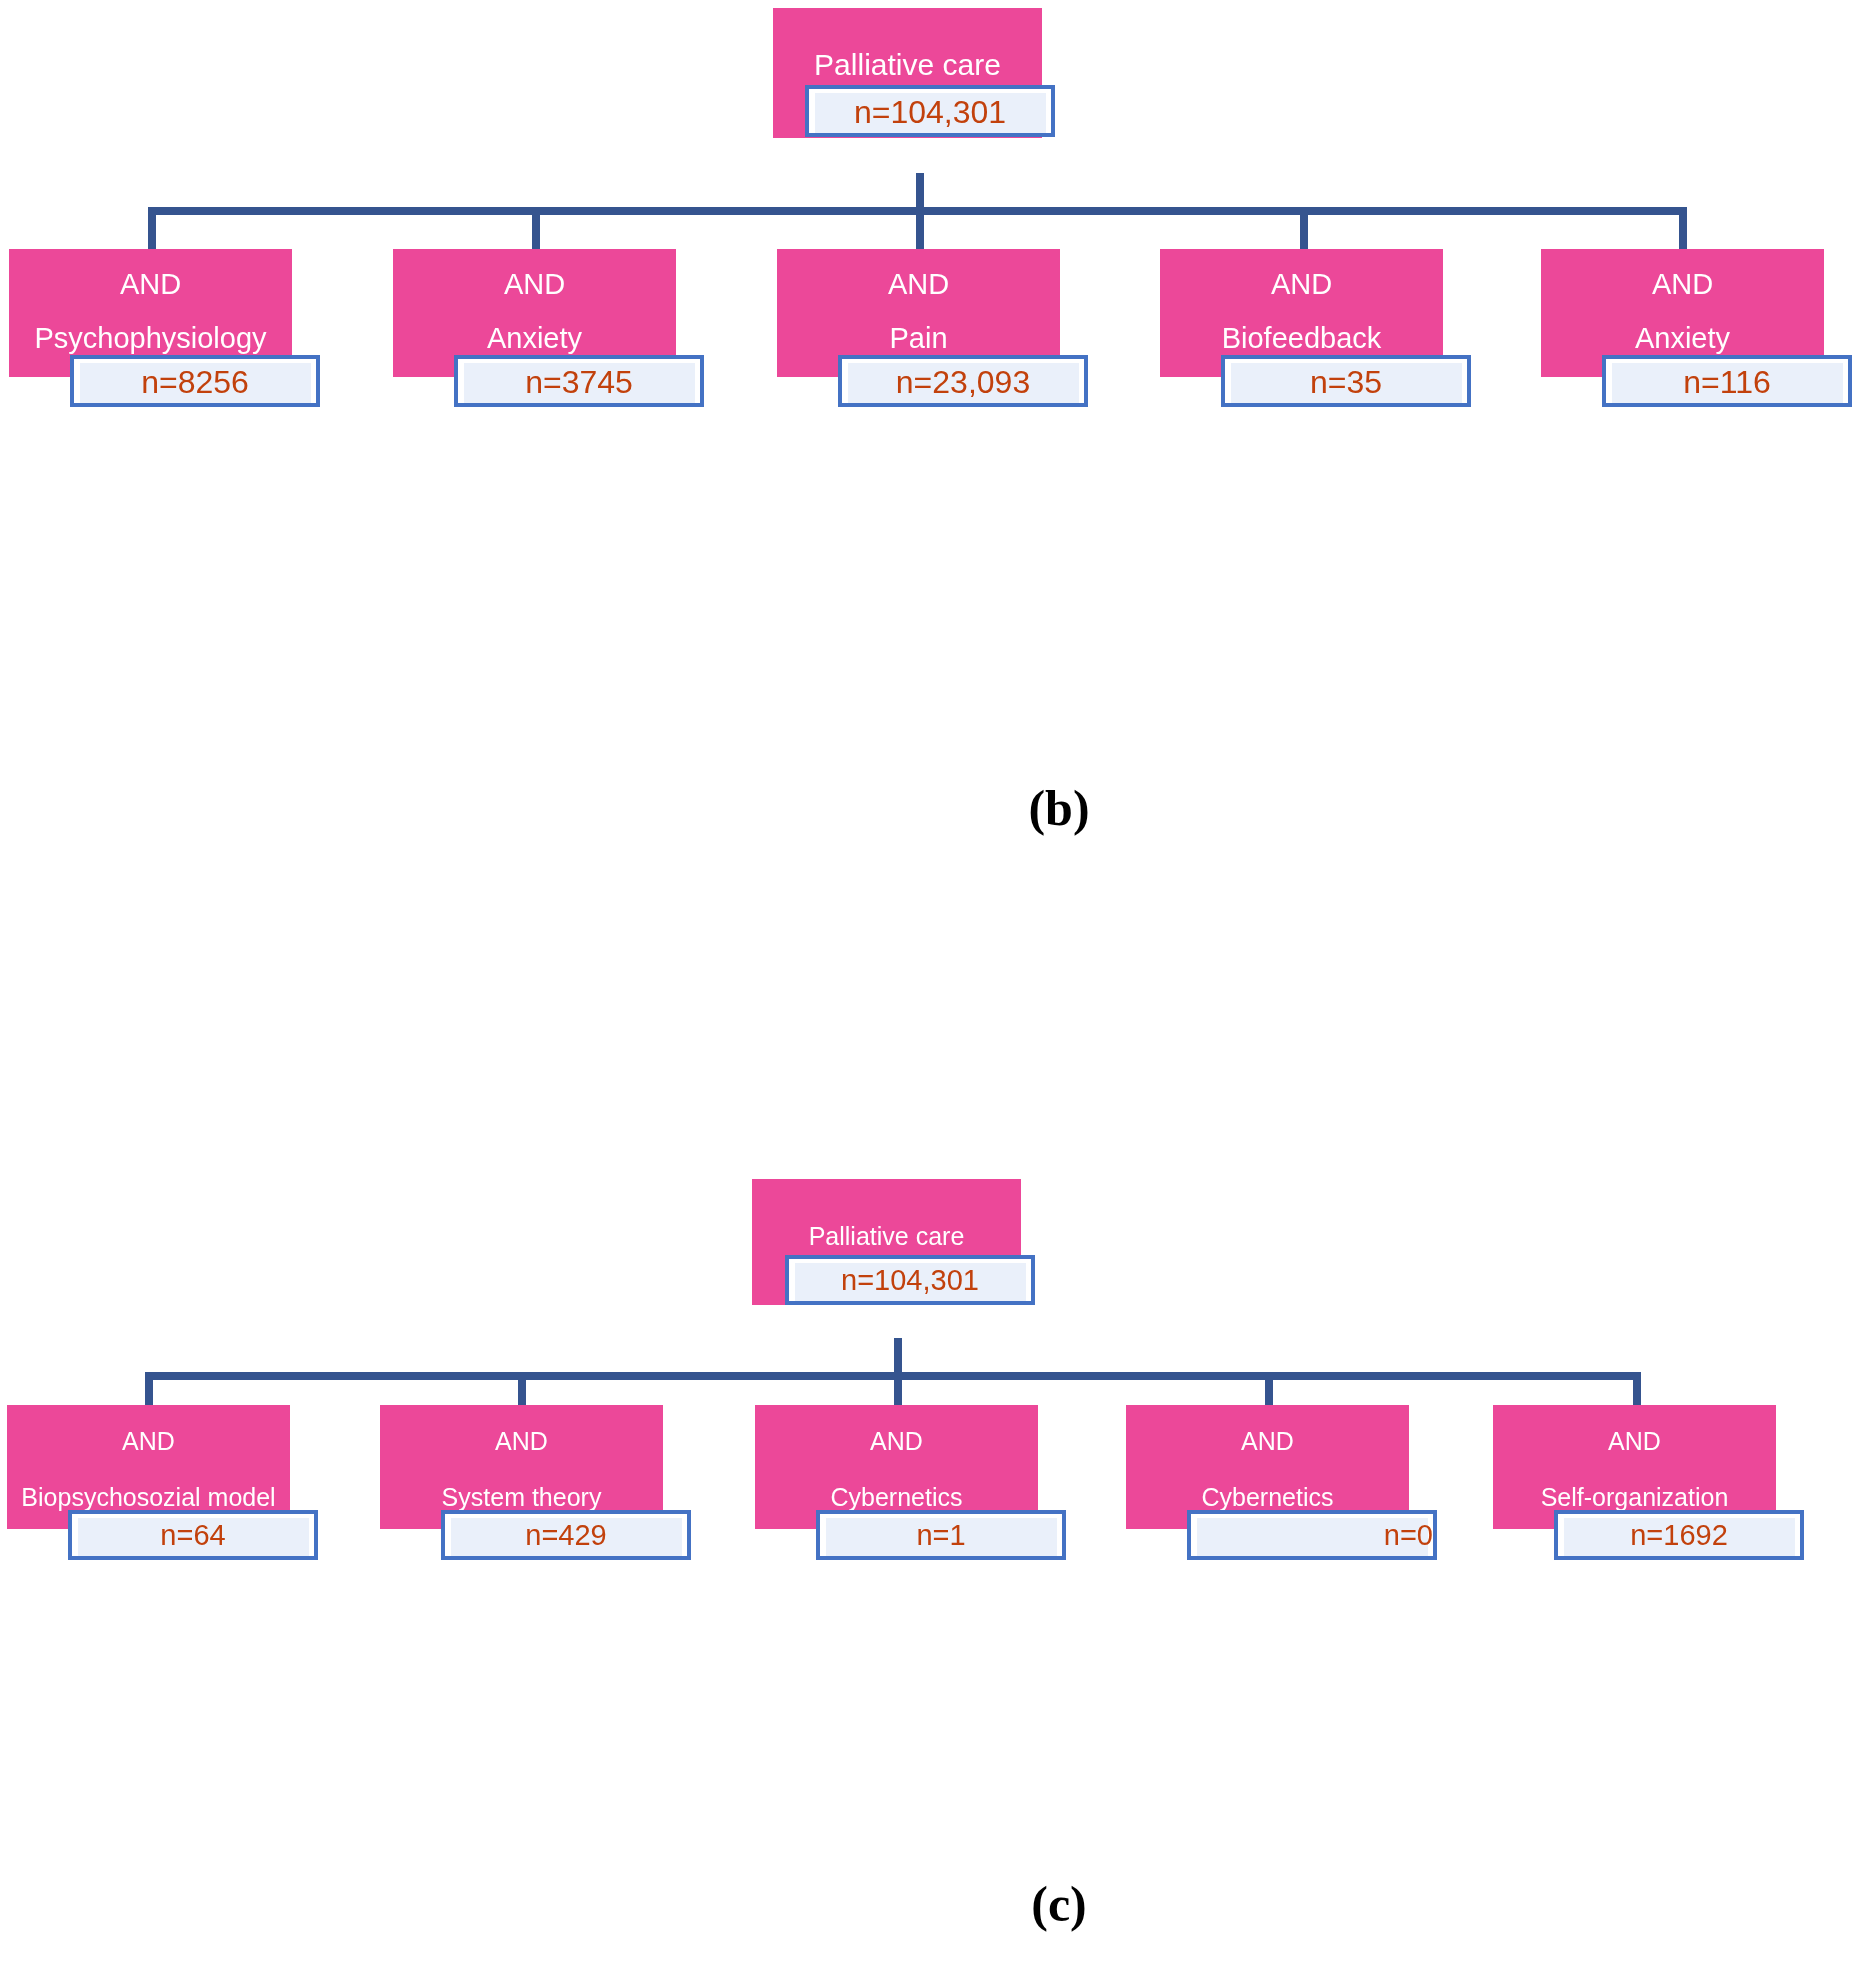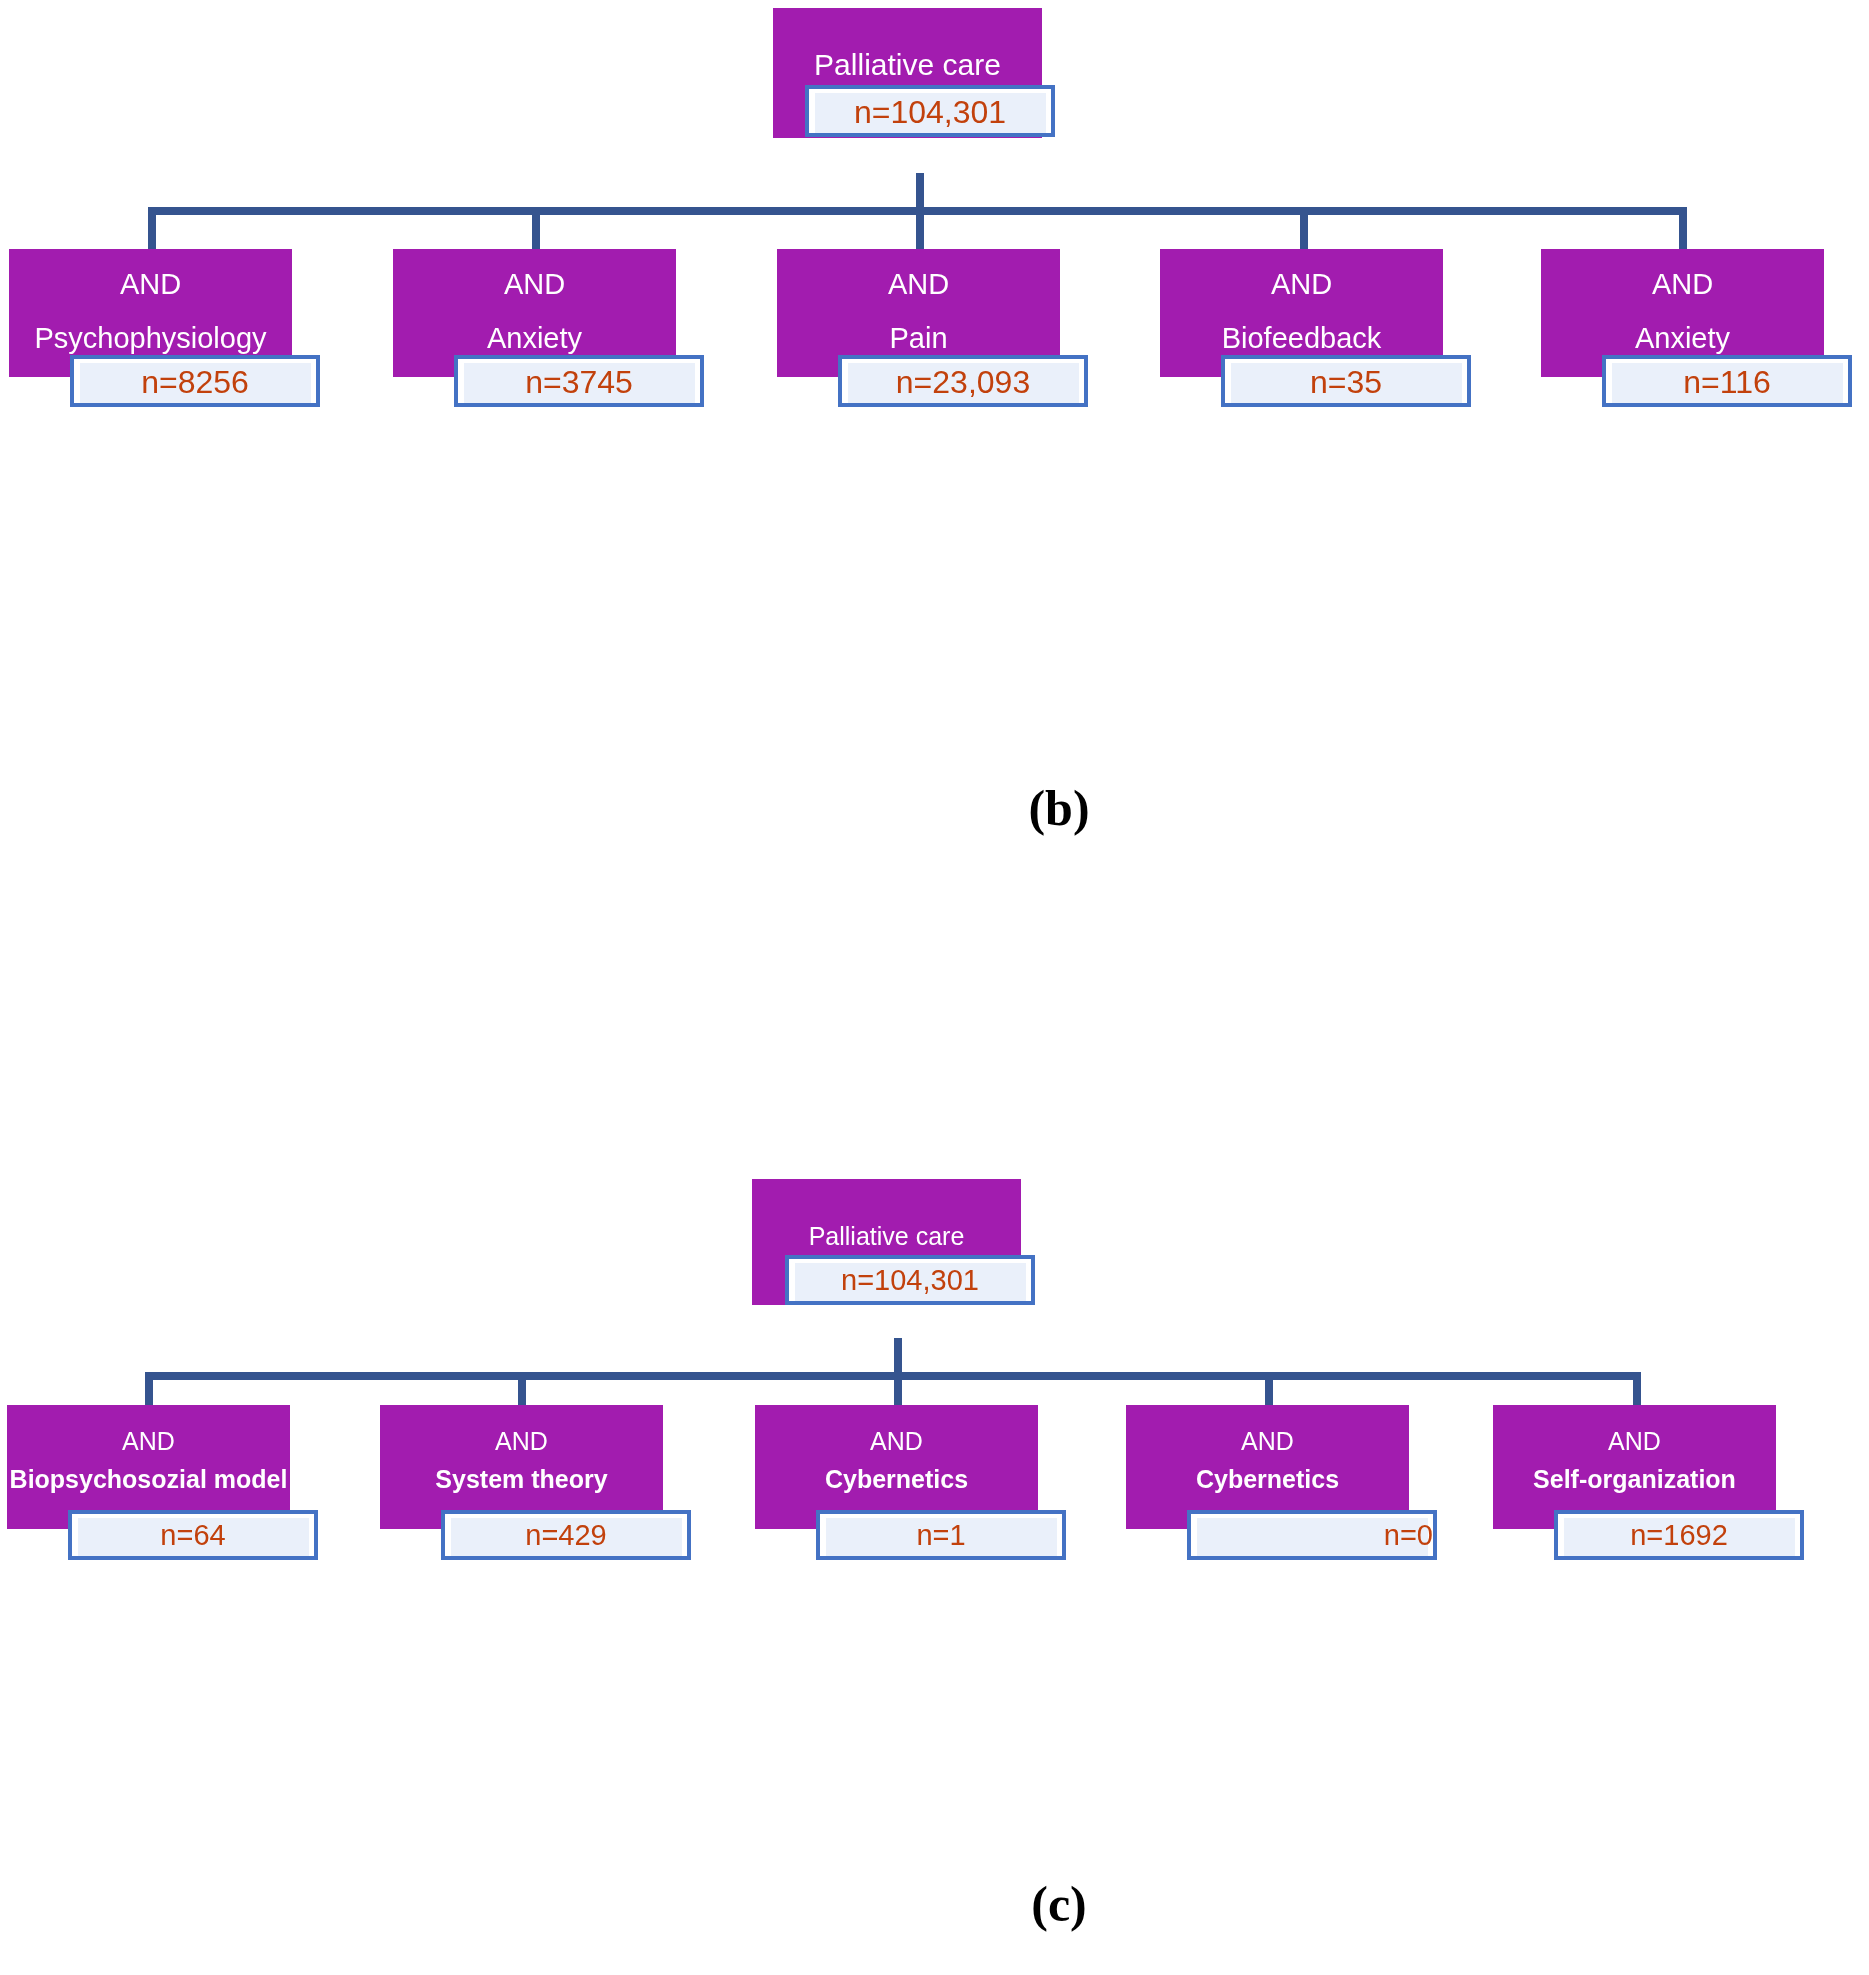--- a/index.html
+++ b/index.html
@@ -21,21 +21,21 @@
   }
 
   
   .diagram { position: absolute; left: 0; top: 0; width: 1869px; }
 
   .node {
     position: absolute;
   }
   .node-box {
     position: absolute;
-    background: #a21caf;
+    background: #ec4899;
     color: #ffffff;
     display: flex;
     flex-direction: column;
     align-items: center;
     justify-content: flex-start;
     box-sizing: border-box;
     overflow: visible;
   }
   .node-box .line1 {
     width: 100%;
@@ -119,21 +119,21 @@
   .d-c .root-box {
     width: 269px; height: 126px;
     font-size: 25px;
     padding-top: 43px;
   }
   .d-c .child-box {
     width: 283px; height: 124px;
     font-size: 25px;
     padding-top: 22px;
   }
-  .d-c .child-box .line2 { margin-top: 9px; font-weight: bold; }
+  .d-c .child-box .line2 { margin-top: 27px; }
   .d-c .badge { width: 250px; height: 50px; }
   .d-c .badge .badge-text { font-size: 29px; padding-top: 7px; }
 </style>
 </head>
 <body>
 
 <div id="page">
 
   <div class="diagram d-b">
 

